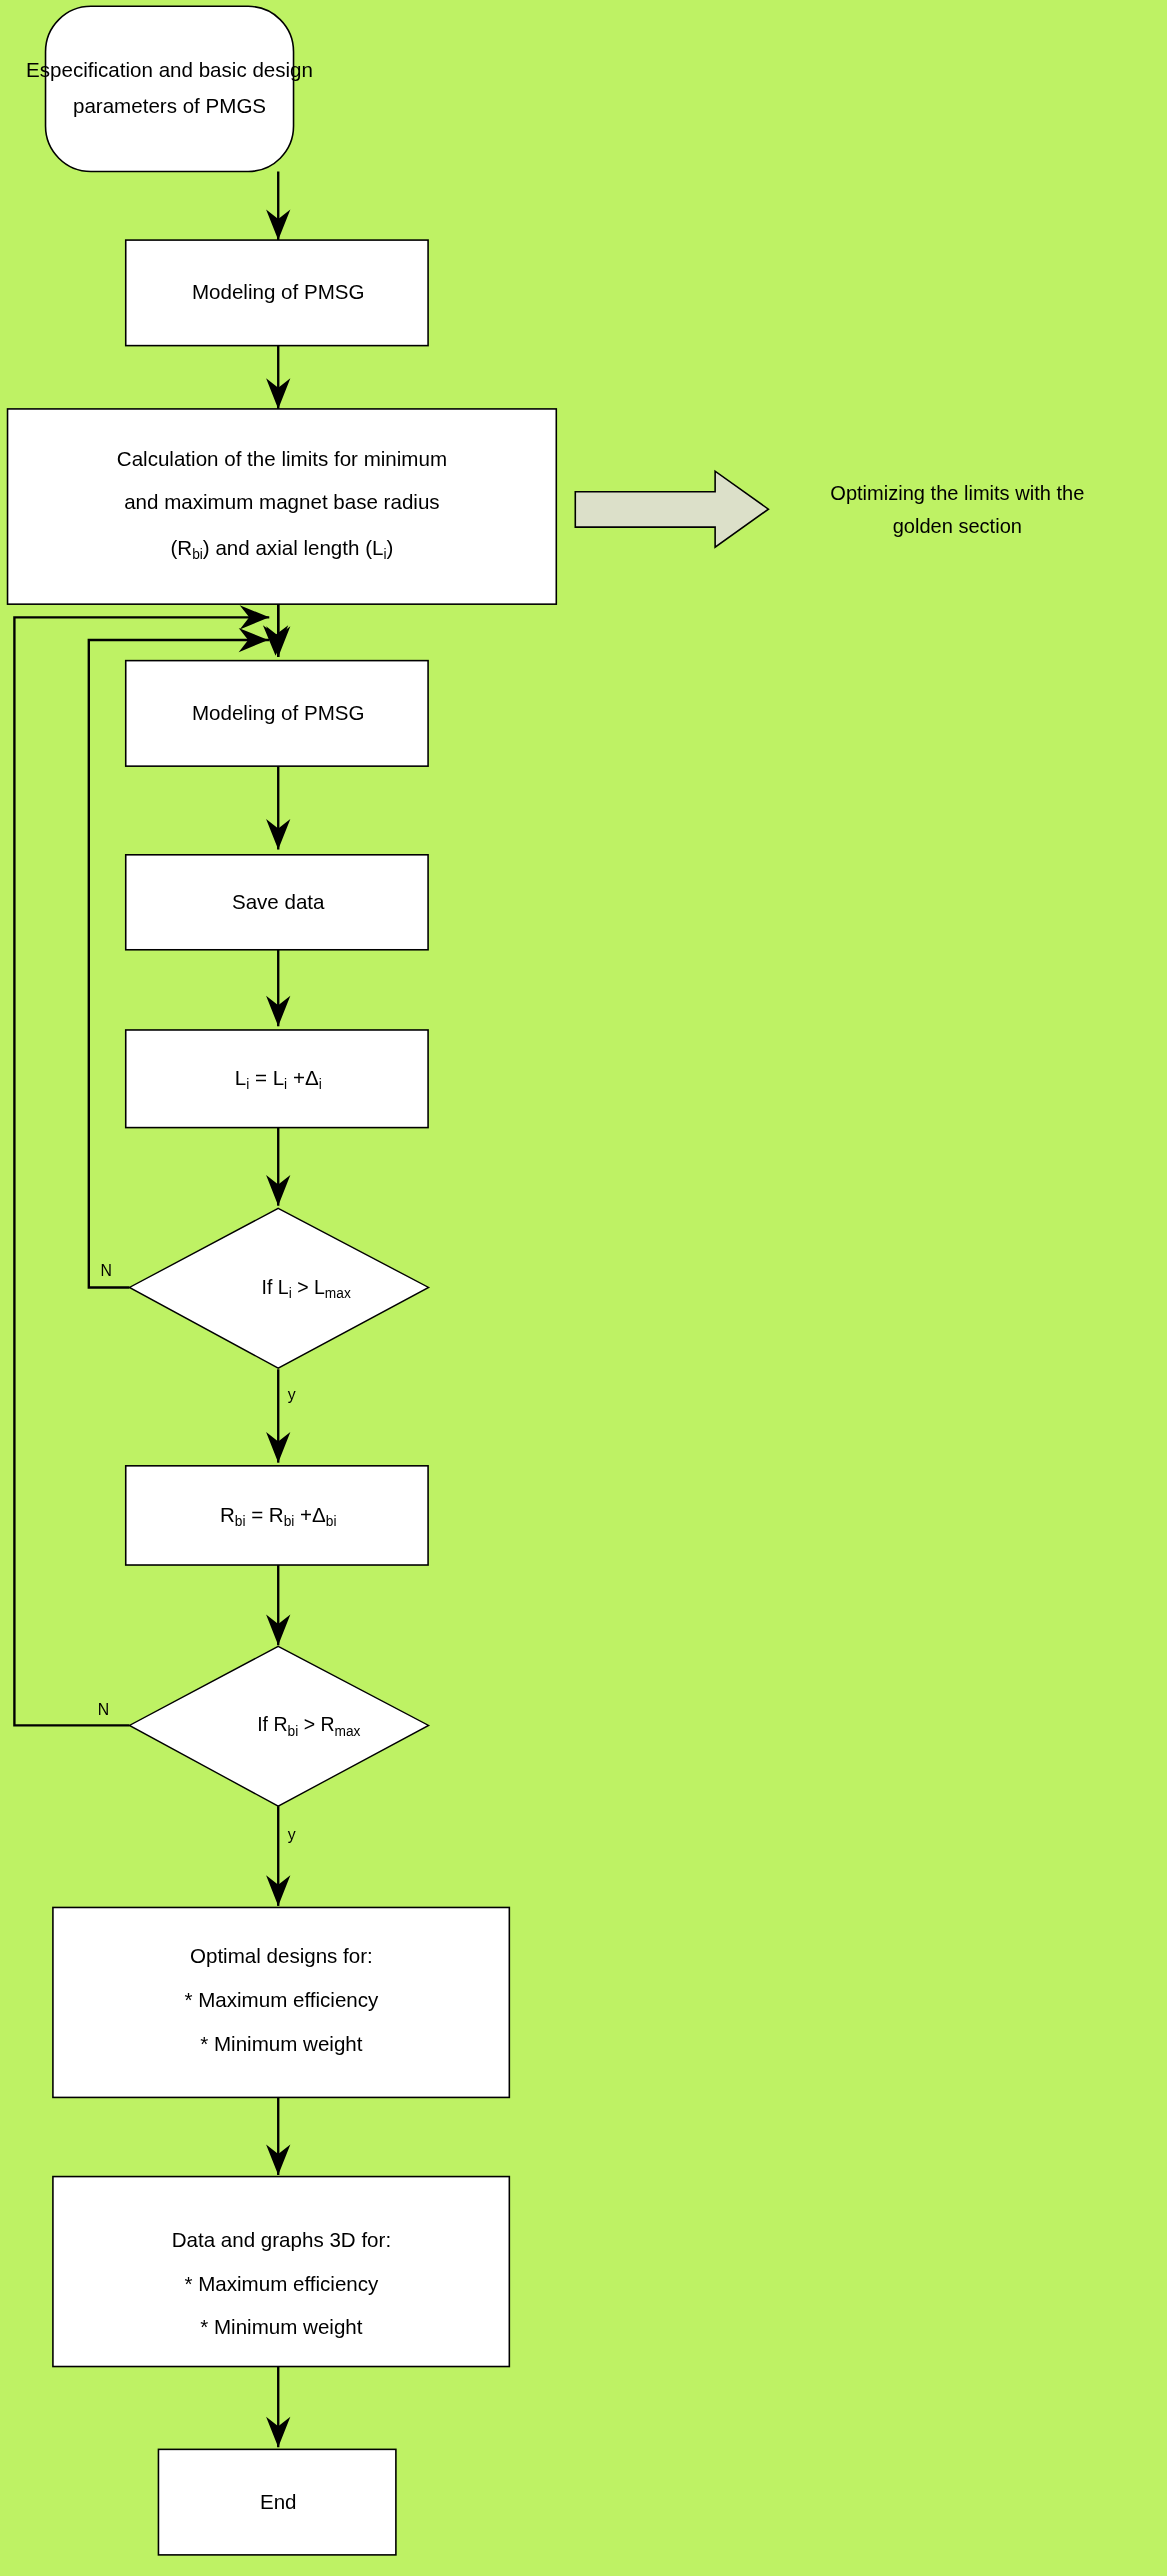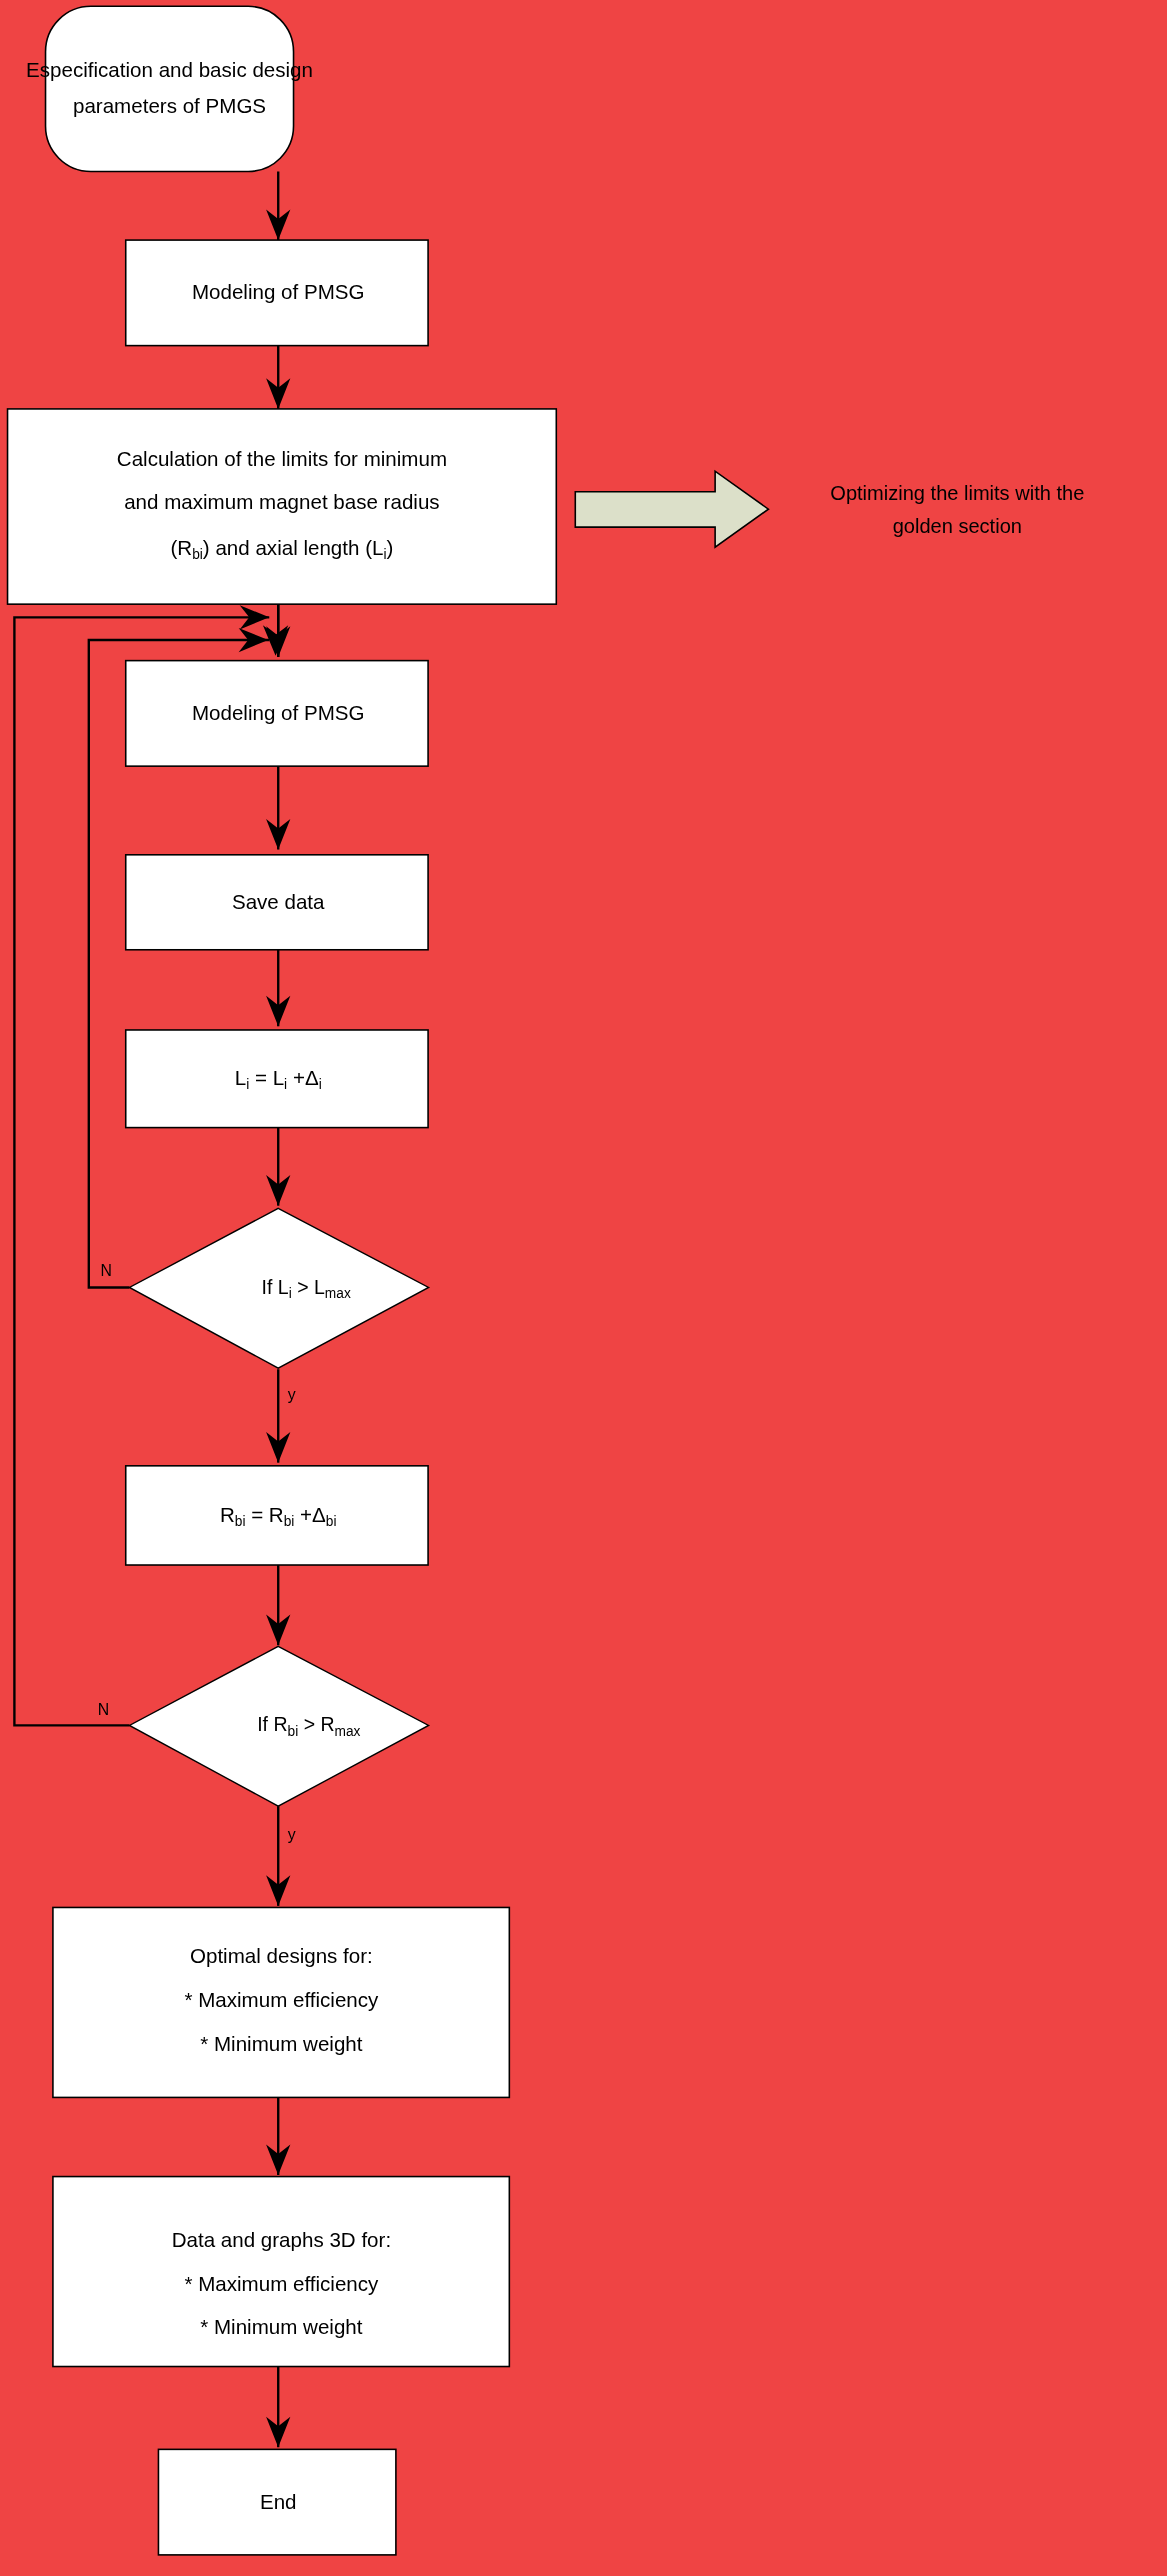--- a/index.html
+++ b/index.html
@@ -7,21 +7,21 @@
     padding: 0;
     background: #ffffff;
   }
   body {
     font-family: "Liberation Sans", sans-serif;
   }
   #canvas {
     position: relative;
     width: 1168px;
     height: 2576px;
-    background: #ef4444;
+    background: #bef264;
     overflow: hidden;
   }
   svg.flow {
     position: absolute;
     top: 0;
     left: 0;
     width: 1168px;
     height: 2576px;
   }
   .shape-outline {

